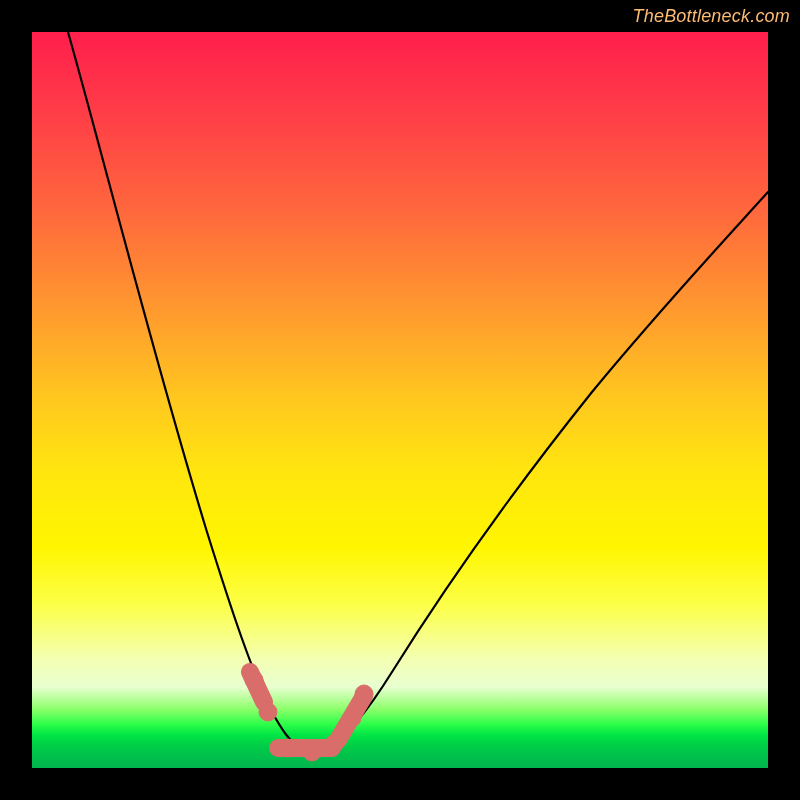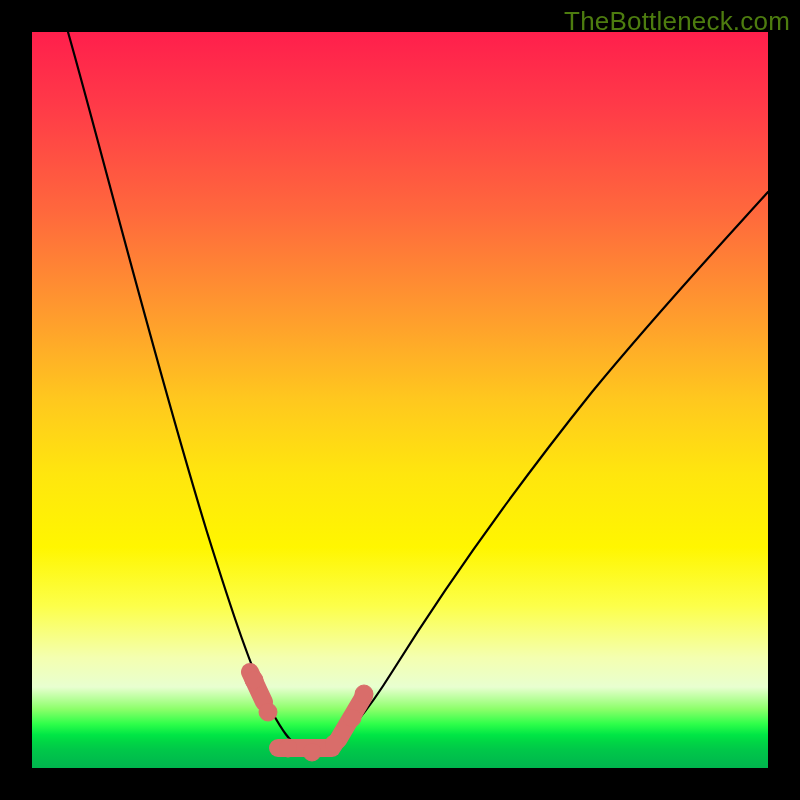--- a/index.html
+++ b/index.html
@@ -42,24 +42,25 @@
       #00d545 96.5%,
       #00c849 97.5%,
       #00bc4c 99%,
       #00b54e 100%
     );
   }
   .watermark {
     position: absolute;
     top: 6px;
     right: 10px;
-    color: #4d7c0f;
-    font-size: 26px;
+    color: #fdba74;
+    font-size: 18px;
     letter-spacing: 0.2px;
     user-select: none;
+    font-style: italic;
   }
   svg.curve {
     position: absolute;
     left: 0;
     top: 0;
     width: 736px;
     height: 736px;
     overflow: visible;
   }
   svg.curve .line {

